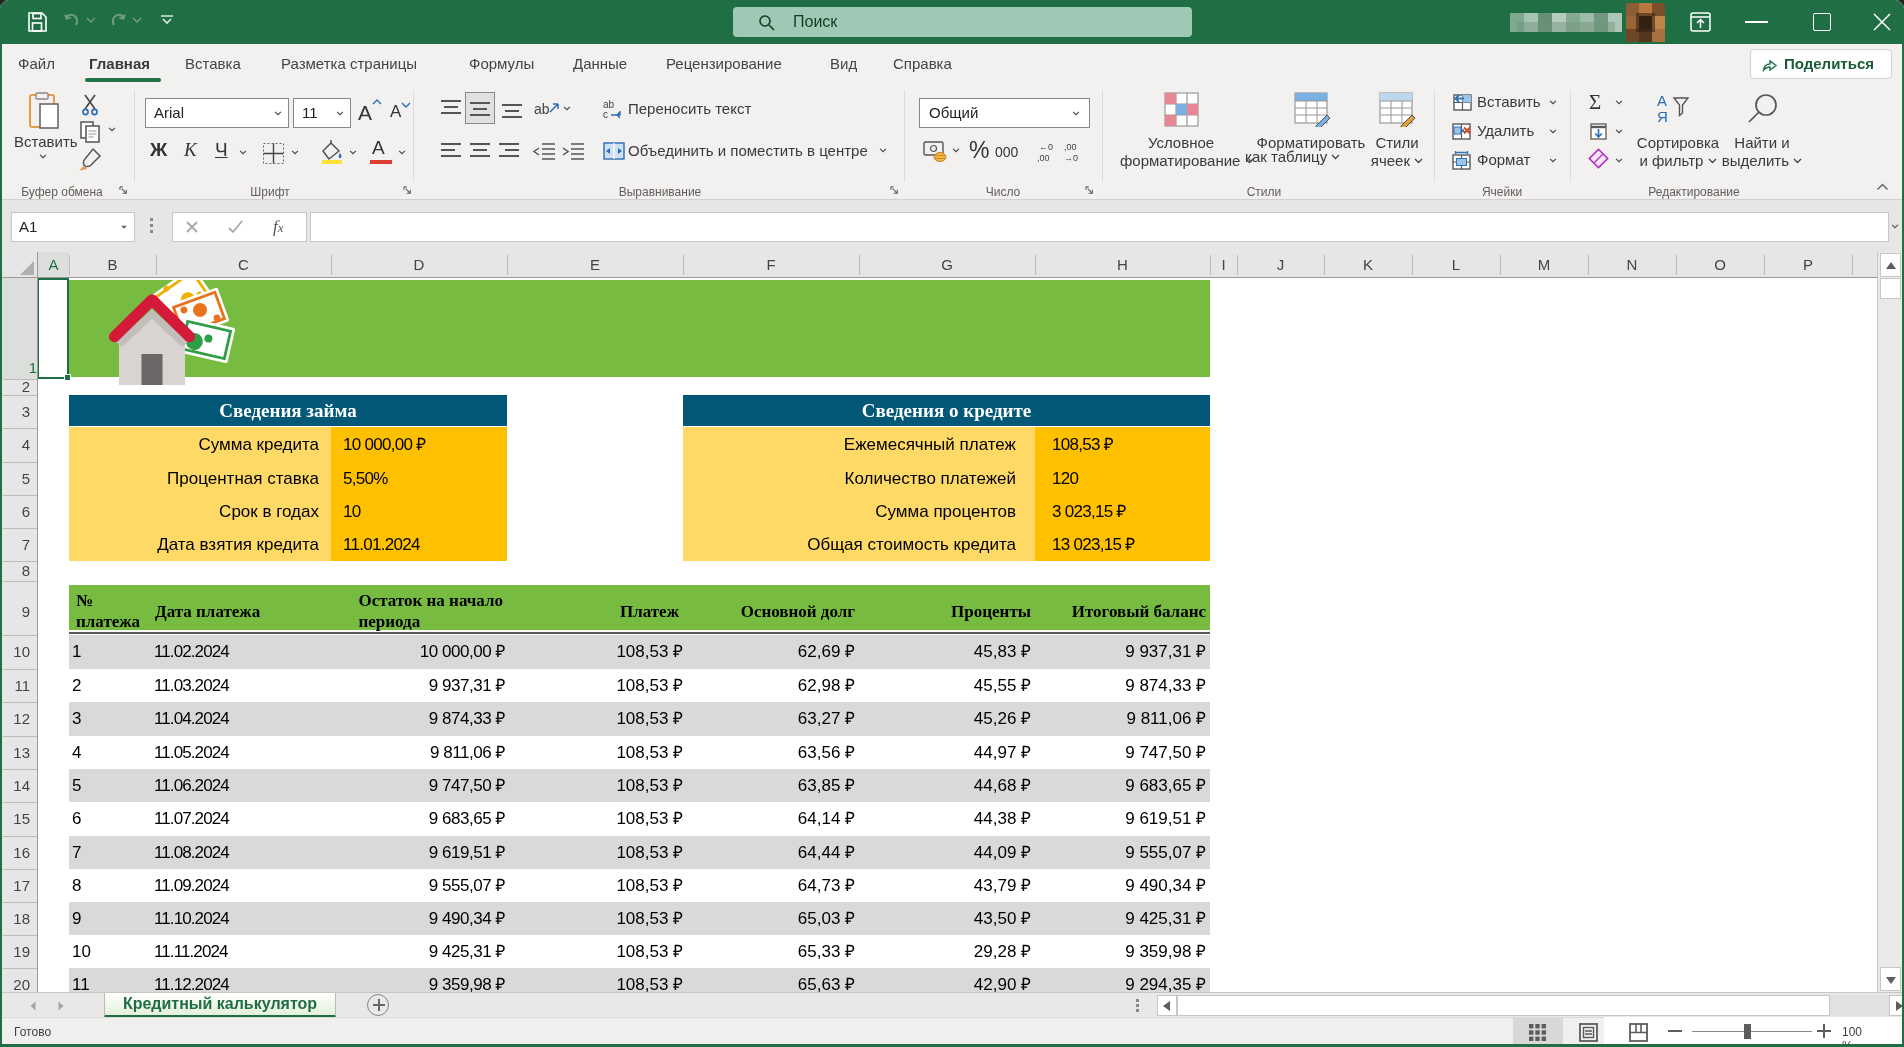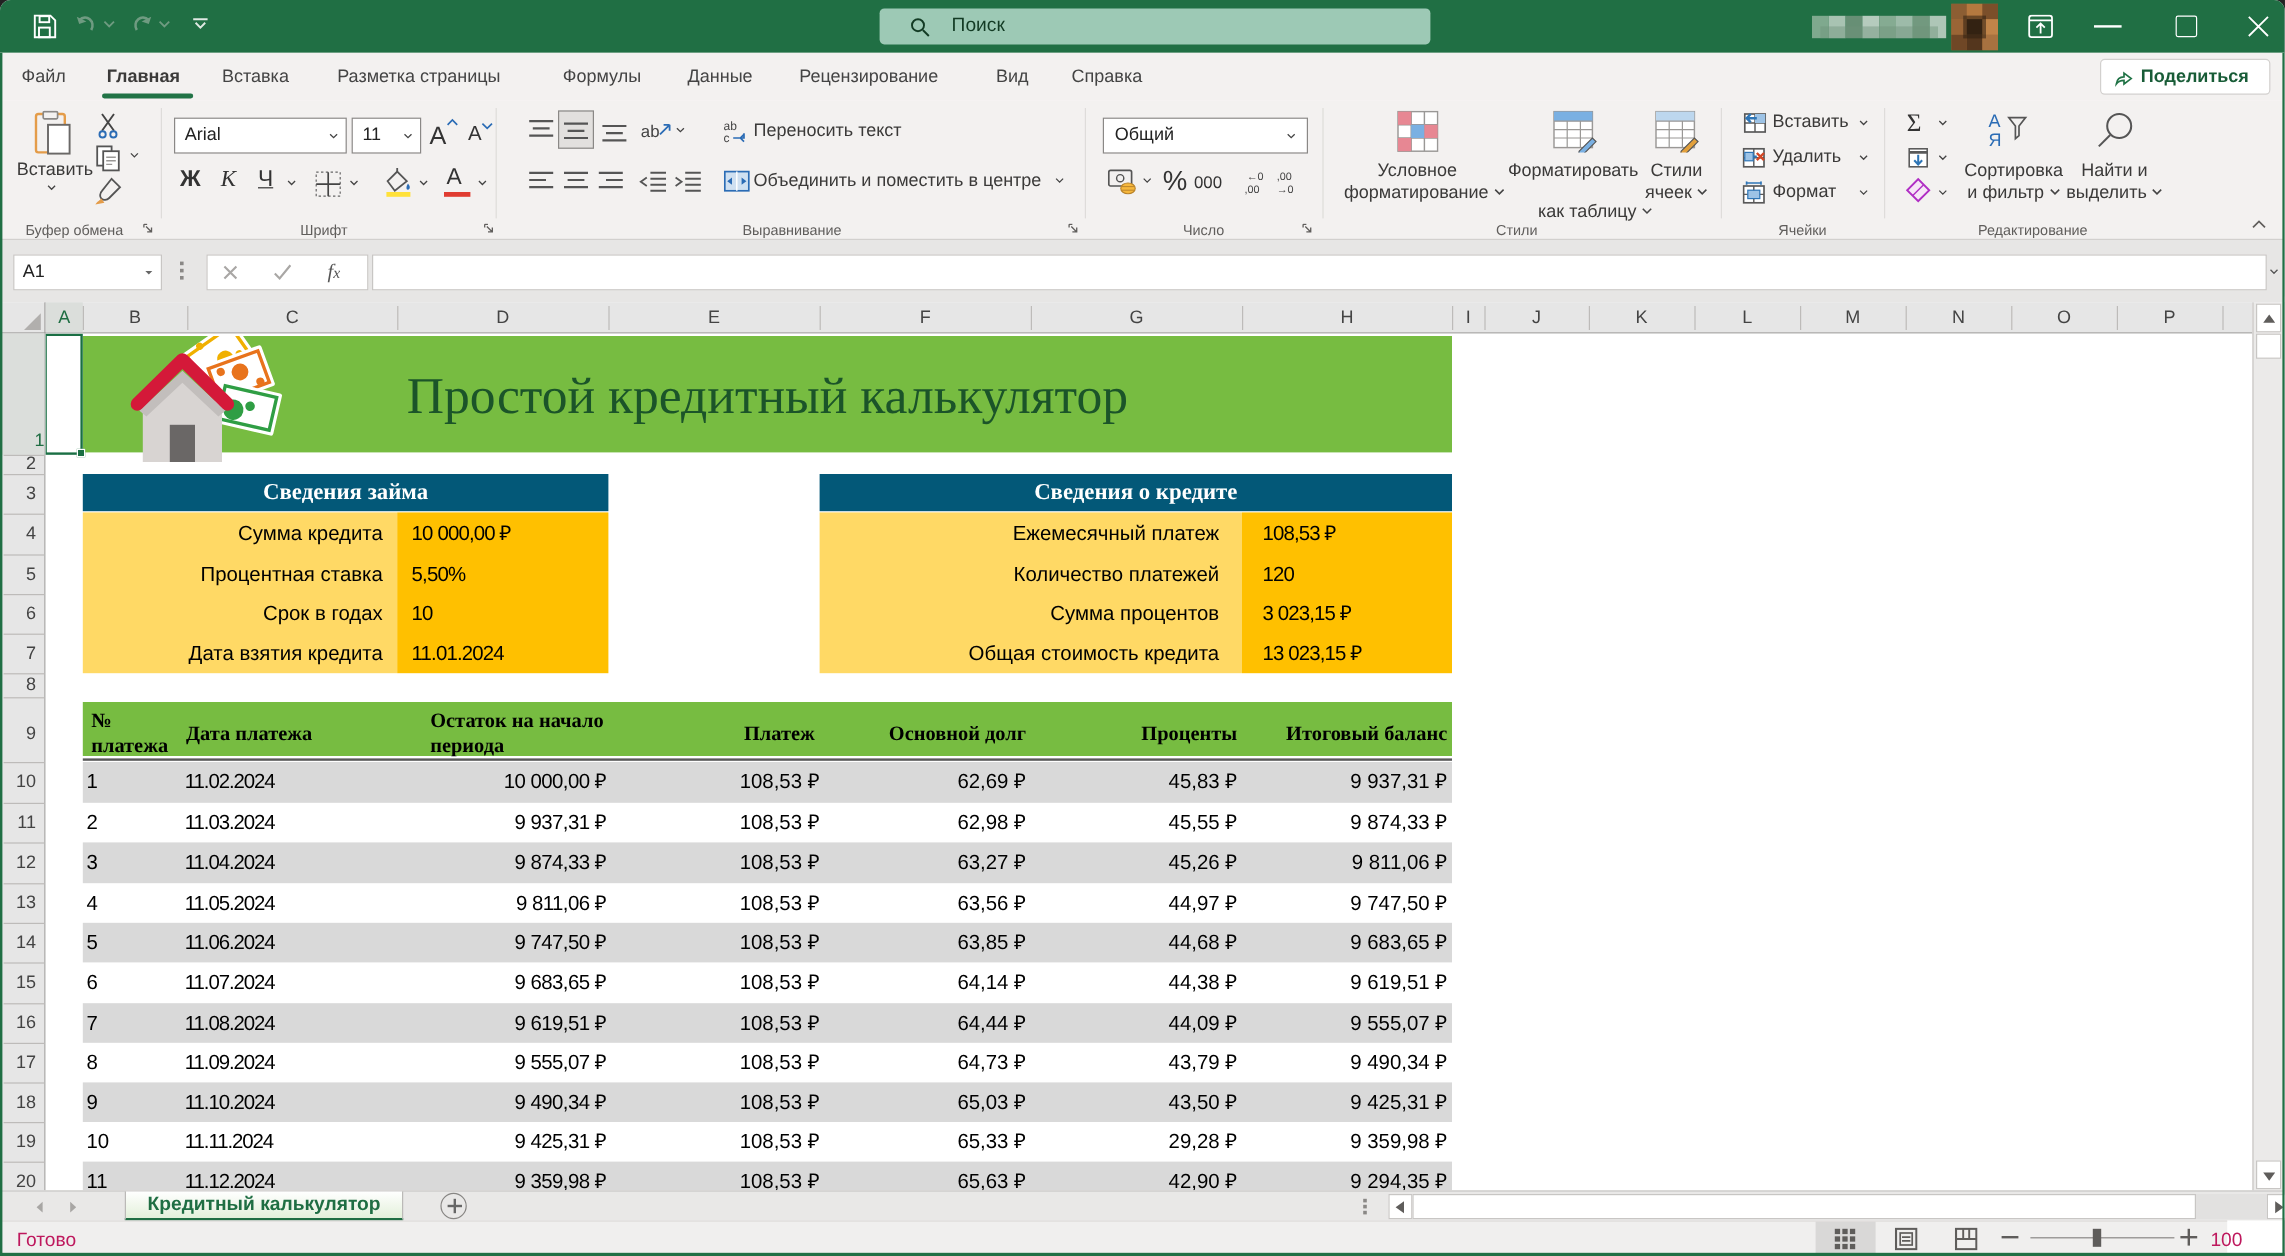--- a/index.html
+++ b/index.html
@@ -40,21 +40,21 @@
 .cD{right:705px;text-align:right;letter-spacing:-0.45px}
 .cE{right:527px;text-align:right}
 .cF{right:355px;text-align:right}
 .cG{right:179px;text-align:center}
 .cH{right:4px;text-align:right}
 
 .lbl{position:absolute;height:33px;line-height:33px;font-size:17px;color:#000;text-align:right}
 .val{position:absolute;height:33px;line-height:33px;font-size:17px;color:#000;letter-spacing:-0.7px}
 
 #tabbar{position:absolute;left:0;top:992px;width:1904px;height:25px;background:#e9e8e7;border-top:1px solid #c9c7c5}
-#statusbar{position:absolute;left:0;top:1017px;width:1856px;height:27px;background:#f0efee;border-top:1px solid #dcdad8;font-size:16px;color:#be185d}
+#statusbar{position:absolute;left:0;top:1017px;width:1604px;height:27px;background:#f0efee;border-top:1px solid #dcdad8;font-size:12px;color:#404040}
 #winframe{position:absolute;left:0;top:44px;width:1904px;height:1003px;pointer-events:none;border-left:2px solid #206f44;border-right:2px solid #206f44;border-bottom:3px solid #206f44}
 </style></head>
 <body>
 <div id="win">
 
 <div id="titlebar">
   <svg class="ab" style="left:26px;top:11px" width="22" height="22" viewBox="0 0 22 22">
         <path d="M3 2h13l4 4v14H3z" fill="none" stroke="#fff" stroke-width="1.6"></path>
         <rect x="6.5" y="12" width="9" height="8" fill="none" stroke="#fff" stroke-width="1.6"></rect>
         <rect x="7" y="2.5" width="8" height="5" fill="none" stroke="#fff" stroke-width="1.6"></rect>
@@ -323,21 +323,21 @@
   <div class="btxt" style="left:1120px;top:68px;width:122px;text-align:center">форматирование <svg width="9" height="6" viewBox="0 0 9 6" style="vertical-align:2px">
           <path d="M1 1 L4.5 4.5 L8 1" fill="none" stroke="#444" stroke-width="1.3"></path>
         </svg></div>
   <svg class="ab" style="left:1294px;top:8px" width="37" height="35" viewBox="0 0 37 35">
         <rect x="1" y="1" width="32" height="30" fill="#fff" stroke="#9a9896" stroke-width="1.2"></rect>
         <rect x="1" y="1" width="32" height="8" fill="#7ab0e2"></rect>
         <path d="M1 9h32M1 16h32M1 23h32M12 9v22M23 9v22" stroke="#9a9896" stroke-width="1"></path>
         <path d="M22 34 L33 23 L36 26 L25 37 L21 38 Z" fill="#7ab0e2" stroke="#555" stroke-width="1"></path>
       </svg>
   <div class="btxt" style="left:1245px;top:50px;width:132px;text-align:center">Форматировать</div>
-  <div class="btxt" style="left:1245px;top:84px;width:132px;text-align:right">как таблицу <svg width="9" height="6" viewBox="0 0 9 6" style="vertical-align:2px">
+  <div class="btxt" style="left:1245px;top:64px;width:132px;text-align:left">как таблицу <svg width="9" height="6" viewBox="0 0 9 6" style="vertical-align:2px">
           <path d="M1 1 L4.5 4.5 L8 1" fill="none" stroke="#444" stroke-width="1.3"></path>
         </svg></div>
   <svg class="ab" style="left:1379px;top:8px" width="37" height="35" viewBox="0 0 37 35">
         <rect x="1" y="1" width="32" height="30" fill="#fff" stroke="#9a9896" stroke-width="1.2"></rect>
         <rect x="1" y="1" width="32" height="8" fill="#bdd7ee"></rect>
         <path d="M1 9h32M1 16h32M1 23h32M12 9v22M23 9v22" stroke="#9a9896" stroke-width="1"></path>
         <path d="M22 34 L33 23 L36 26 L25 37 L21 38 Z" fill="#e2a03c" stroke="#555" stroke-width="1"></path>
       </svg>
   <div class="btxt" style="left:1352px;top:50px;width:90px;text-align:center">Стили</div>
   <div class="btxt" style="left:1352px;top:68px;width:90px;text-align:center">ячеек <svg width="9" height="6" viewBox="0 0 9 6" style="vertical-align:2px">
@@ -523,21 +523,20 @@
       <div class="rsep" style="top:558px"></div>
       <div class="rsep" style="top:591px"></div>
       <div class="rsep" style="top:624px"></div>
       <div class="rsep" style="top:657px"></div>
       <div class="rsep" style="top:690px"></div>
 </div>
 
 <div id="grid">
 
   <div class="ab" style="left:31px;top:2px;width:1141px;height:97px;background:#77bc41"></div>
-  <div class="ab serif" style="left:31px;top:2px;width:1141px;height:95px;line-height:102px;text-align:center;font-size:43px;color:#1b5429">Простой кредитный калькулятор</div>
 
   <svg class="ab" style="left:62px;top:2px" width="140" height="105" viewBox="0 0 140 105">
     <g transform="rotate(-35 82 16)">
           <rect x="56" y="-2" width="52" height="36" rx="2" fill="#fff"></rect>
           <rect x="60" y="2" width="44" height="28" fill="none" stroke="#f0b000" stroke-width="2.8"></rect>
           <circle cx="85" cy="22" r="7" fill="#f0b000"></circle>
           <circle cx="73.5" cy="1" r="3" fill="#f0b000"></circle>
           <circle cx="97" cy="25" r="3" fill="#f0b000"></circle>
         </g>
     <g transform="rotate(-20 99 33)">

